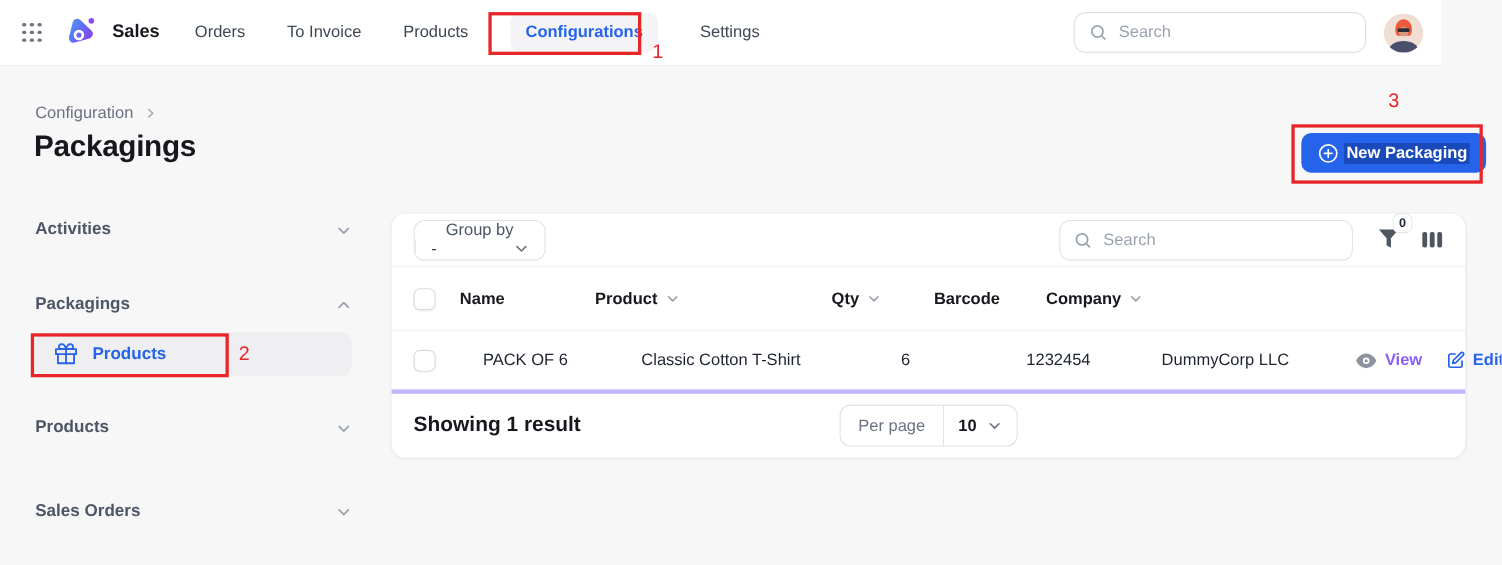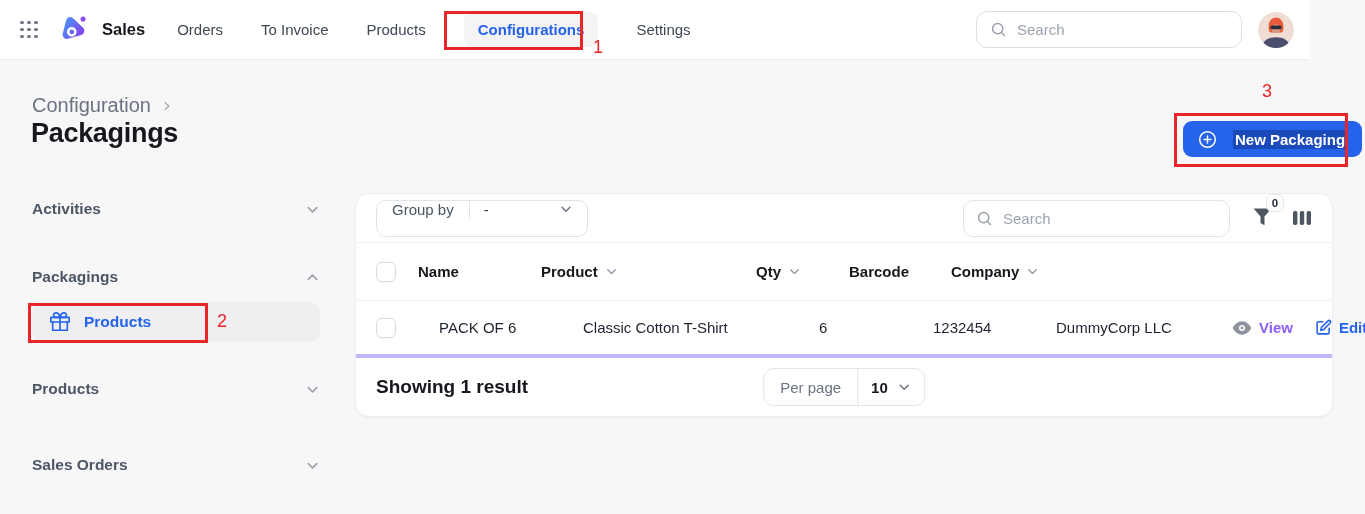--- a/index.html
+++ b/index.html
@@ -19,39 +19,39 @@
   .nav-item.active { color:#2563eb; font-weight:600; background:#f4f4f6; padding:9px 14px; border-radius:8px; }
   .tb-spacer { flex:1; }
   .tb-search { width:266px; height:37px; border:1px solid #dcdfe4; border-radius:11px; display:flex;
                align-items:center; gap:10px; padding:0 13px; margin-right:16px; background:#fff; }
   .tb-search input { border:none; outline:none; font-size:15px; color:#374151; width:100%; font-family:inherit; background:transparent; }
   .tb-search input::placeholder { color:#9ca3af; }
   .avatar { width:36px; height:36px; border-radius:50%; overflow:hidden; cursor:pointer; flex:0 0 auto; }
 
   
   .breadcrumb { position:absolute; left:32px; top:94px; display:flex; align-items:center; gap:10px;
-                color:#6b7280; font-size:20px; cursor:pointer; }
+                color:#6b7280; font-size:15px; cursor:pointer; }
   .page-title { position:absolute; left:31px; top:118px; font-size:27px; font-weight:700; color:#16181d; letter-spacing:-0.3px; }
   .new-btn { position:absolute; left:1183px; top:121px; height:36px; display:inline-flex; align-items:center;
-             gap:16px; padding:0 15px; background:#2563eb; border:none; border-radius:9px; color:#fff;
+             gap:5px; padding:0 15px; background:#2563eb; border:none; border-radius:9px; color:#fff;
              font-size:15px; font-weight:600; cursor:pointer; font-family:inherit; }
   .new-btn .sel { background:rgba(4,20,84,0.32); padding:1px 2px; border-radius:1px; }
 
   
   .side-row { position:absolute; left:32px; width:288px; height:26px; display:flex; align-items:center;
               justify-content:space-between; color:#4d5665; font-weight:600; font-size:15.5px; cursor:pointer; }
   .side-active { position:absolute; left:32px; top:302px; width:288px; height:40px; background:#efeff2;
                  border-radius:10px; display:flex; align-items:center; gap:13px; padding:0 17px;
                  color:#2563eb; font-weight:600; font-size:15.5px; cursor:pointer; }
 
   
   .card { position:absolute; left:355px; top:193px; width:978px; height:224px; background:#fff;
           border:1px solid #eceef1; border-radius:14px; box-shadow:0 1px 2px rgba(16,24,40,.04); }
   .card-toolbar { height:49px; display:flex; align-items:center; padding:0 20px; border-bottom:1px solid #eef0f3; }
-  .groupby { display:flex; align-items:flex-start; height:37px; border:1px solid #e0e4e9; border-radius:10px; overflow:hidden; background:#fff; }
+  .groupby { display:flex; align-items:center; height:37px; border:1px solid #e0e4e9; border-radius:10px; overflow:hidden; background:#fff;flex-direction:column; }
   .gb-label { display:flex; align-items:center; padding:0 15px; color:#4b5563; font-size:15px; }
   .gb-value { display:flex; align-items:center; justify-content:space-between; gap:10px; padding:0 14px;
               min-width:118px; color:#374151; font-size:15px; border-left:1px solid #e0e4e9; cursor:pointer; }
   .ct-search { width:267px; height:37px; border:1px solid #e0e4e9; border-radius:10px; display:flex;
                align-items:center; gap:10px; padding:0 12px; background:#fff; }
   .ct-search input { border:none; outline:none; font-size:15px; width:100%; color:#374151; font-family:inherit; background:transparent; }
   .ct-search input::placeholder { color:#9ca3af; }
   .filter-wrap { position:relative; margin-left:22px; cursor:pointer; width:22px; height:22px; }
   .filter-badge { position:absolute; top:-13px; right:-10px; background:#fff; border:1px solid #e5e7eb;
                   border-radius:6px; min-width:18px; text-align:center; font-size:11.5px; font-weight:600;

